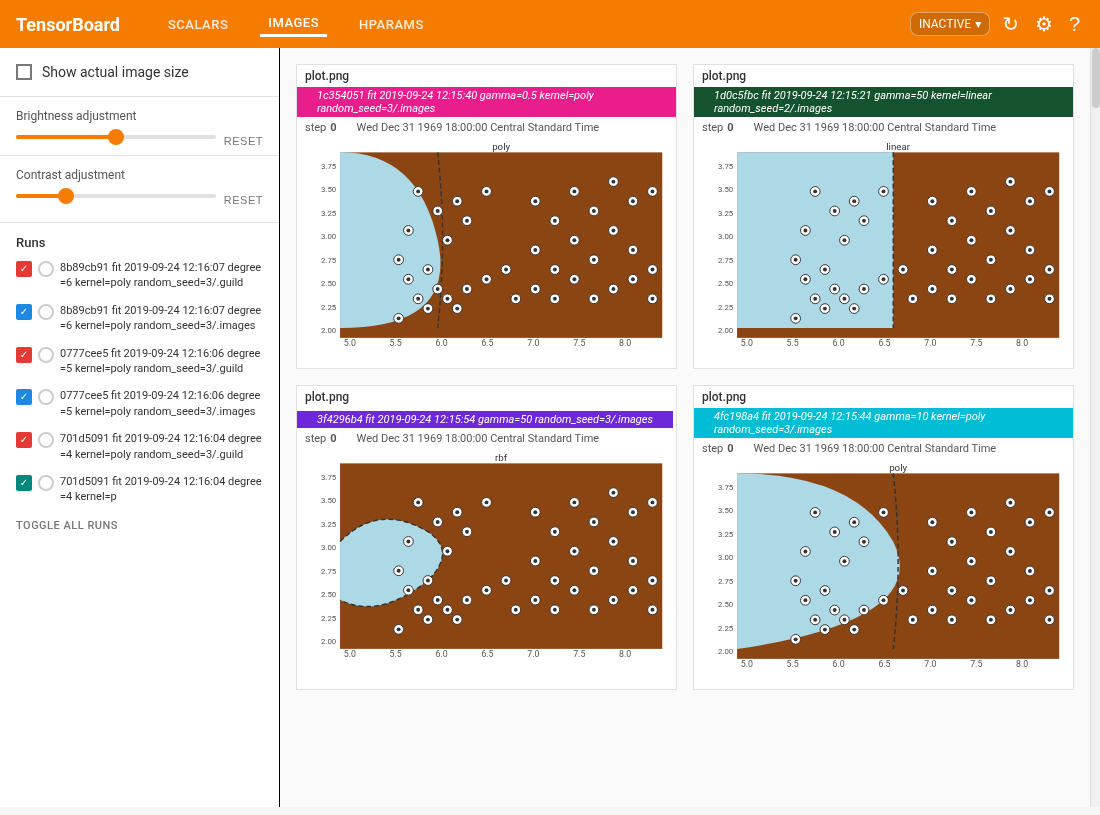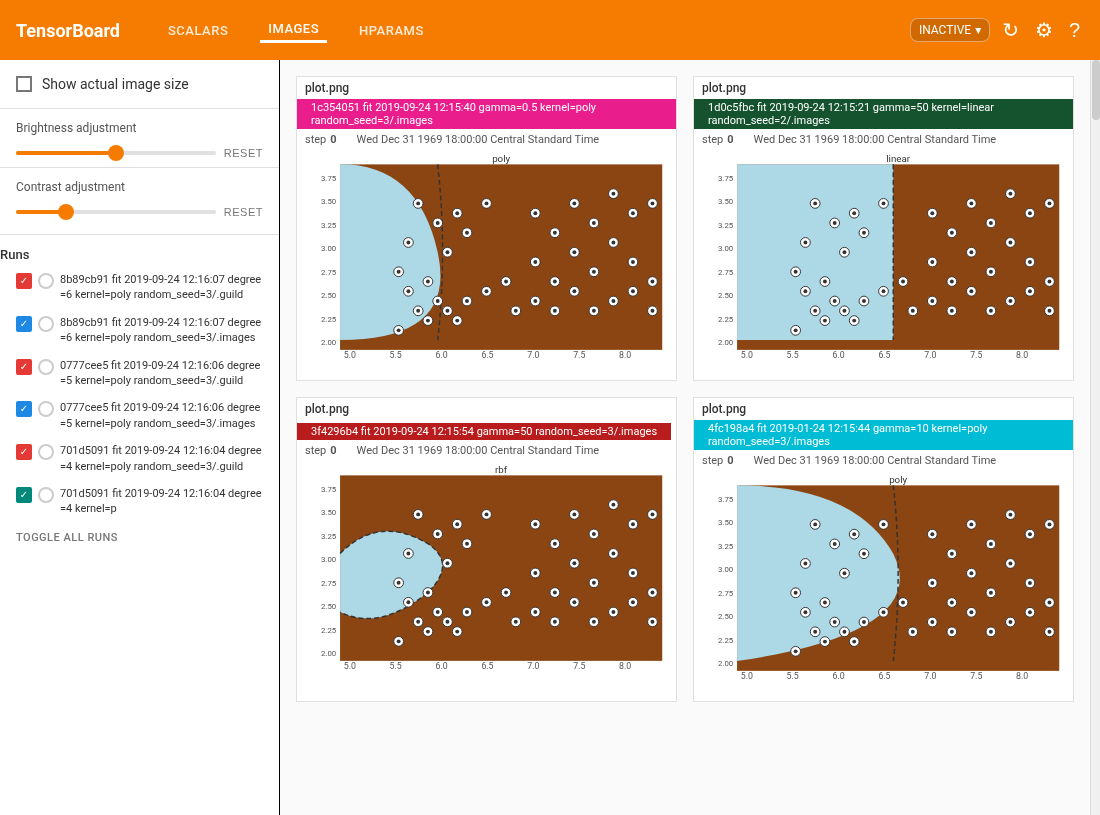--- a/index.html
+++ b/index.html
@@ -1,21 +1,21 @@
 <!DOCTYPE html>
 <html><head>
   <meta charset="utf-8">
   <style>
     * { box-sizing: border-box; margin: 0; padding: 0; }
     body { font-family: Roboto, Arial, sans-serif; background: #f5f5f5; overflow: hidden; width: 1100px; height: 815px; }
 
     
     .topnav {
       background: #f57c00;
-      height: 60px;
+      height: 48px;
       display: flex;
       align-items: center;
       padding: 0 16px;
       gap: 24px;
     }
     .brand {
       font-size: 18px;
       font-weight: bold;
       color: white;
       margin-right: 16px;
@@ -95,21 +95,21 @@
       background: white;
       cursor: pointer;
     }
     .adj-label {
       font-size: 12px;
       color: #555;
       margin-bottom: 12px;
     }
     .slider-row {
       display: flex;
-      align-items: center;
+      align-items: flex-start;
       gap: 8px;
     }
     .slider-container {
       flex: 1;
       position: relative;
       height: 4px;
       background: #e0e0e0;
       border-radius: 2px;
     }
     .slider-fill {
@@ -136,21 +136,21 @@
       font-weight: 500;
       text-transform: uppercase;
       letter-spacing: 0.5px;
     }
 
     
     .runs-label {
       font-size: 13px;
       font-weight: 500;
       color: #333;
-      padding: 12px 0 4px;
+      padding: 12px 16px 4px;
     }
     .runs-filter {
       padding: 4px 16px 8px;
     }
     .runs-filter input {
       width: 100%;
       border: none;
       border-bottom: 1px solid #ccc;
       font-size: 13px;
       padding: 4px 0;
@@ -224,24 +224,25 @@
       border: 1px solid #e0e0e0;
     }
     .plot-header {
       padding: 4px 8px;
       font-size: 12px;
       color: #333;
       font-weight: 500;
     }
     .plot-run-tag {
       display: inline-block;
-      padding: 2px 14px;
+      padding: 2px 20px;
       font-size: 11px;
       color: #333;
       margin-bottom: 2px;
+      font-style: italic;
     }
     .plot-meta {
       display: flex;
       font-size: 11px;
       color: #555;
       padding: 2px 8px;
       gap: 4px;
     }
     .step-bold { font-weight: 700; }
     .plot-img-container {
@@ -570,21 +571,21 @@
               <text x="36" y="195" font-size="8" text-anchor="end" fill="#555">2.00</text>
               <text x="36" y="171" font-size="8" text-anchor="end" fill="#555">2.25</text>
               <text x="36" y="147" font-size="8" text-anchor="end" fill="#555">2.50</text>
               <text x="36" y="123" font-size="8" text-anchor="end" fill="#555">2.75</text>
               <text x="36" y="99" font-size="8" text-anchor="end" fill="#555">3.00</text>
               <text x="36" y="75" font-size="8" text-anchor="end" fill="#555">3.25</text>
               <text x="36" y="51" font-size="8" text-anchor="end" fill="#555">3.50</text>
               <text x="36" y="27" font-size="8" text-anchor="end" fill="#555">3.75</text>
               <text x="205" y="8" font-size="10" text-anchor="middle" fill="#333">linear</text>
             </svg></div></div>
-        <div class="plot-card"><div class="plot-header">plot.png</div><div class="plot-run-tag" style="background: #b91c1c; color: white;">3f4296b4 fit 2019-09-24 12:15:54 gamma=50 random_seed=3/.images</div><div class="plot-meta">
+        <div class="plot-card"><div class="plot-header">plot.png</div><div class="plot-run-tag" style="background: #6d28d9; color: white;">3f4296b4 fit 2019-09-24 12:15:54 gamma=50 random_seed=3/.images</div><div class="plot-meta">
             <span>step </span>
             <span class="step-bold">0</span>
             <span style="margin-left:16px">Wed Dec 31 1969 18:00:00 Central Standard Time</span>
           </div><div class="plot-img-container"><svg viewBox="0 0 380 220" width="100%" height="220">
               <rect x="40" y="10" width="330" height="190" fill="#8B4513"></rect>
               <path d="M40,90 Q80,50 130,80 Q160,100 130,130 Q80,170 40,150 Z" fill="#ADD8E6"></path>
               <path d="M40,90 Q80,50 130,80 Q160,100 130,130 Q80,170 40,150" stroke="#333" stroke-width="1.5" stroke-dasharray="5,3" fill="none"></path>
               <circle cx="120" cy="50" r="5" fill="white" stroke="#333" stroke-width="1"></circle>
               <circle cx="120" cy="50" r="2" fill="#333"></circle>
               <circle cx="140" cy="70" r="5" fill="white" stroke="#333" stroke-width="1"></circle>
@@ -681,21 +682,21 @@
               <text x="36" y="195" font-size="8" text-anchor="end" fill="#555">2.00</text>
               <text x="36" y="171" font-size="8" text-anchor="end" fill="#555">2.25</text>
               <text x="36" y="147" font-size="8" text-anchor="end" fill="#555">2.50</text>
               <text x="36" y="123" font-size="8" text-anchor="end" fill="#555">2.75</text>
               <text x="36" y="99" font-size="8" text-anchor="end" fill="#555">3.00</text>
               <text x="36" y="75" font-size="8" text-anchor="end" fill="#555">3.25</text>
               <text x="36" y="51" font-size="8" text-anchor="end" fill="#555">3.50</text>
               <text x="36" y="27" font-size="8" text-anchor="end" fill="#555">3.75</text>
               <text x="205" y="8" font-size="10" text-anchor="middle" fill="#333">rbf</text>
             </svg></div></div>
-        <div class="plot-card"><div class="plot-header">plot.png</div><div class="plot-run-tag" style="background: rgb(0, 188, 212); color: white;">4fc198a4 fit 2019-01-24 12:15:44 gamma=10 kernel=poly random_seed=3/.images</div><div class="plot-meta">
+        <div class="plot-card"><div class="plot-header">plot.png</div><div class="plot-run-tag" style="background: rgb(0, 188, 212); color: white;">4fc198a4 fit 2019-09-24 12:15:44 gamma=10 kernel=poly random_seed=3/.images</div><div class="plot-meta">
             <span>step </span>
             <span class="step-bold">0</span>
             <span style="margin-left:16px">Wed Dec 31 1969 18:00:00 Central Standard Time</span>
           </div><div class="plot-img-container"><svg viewBox="0 0 380 220" width="100%" height="220">
               <rect x="40" y="10" width="330" height="190" fill="#8B4513"></rect>
               <path d="M40,10 Q160,10 200,80 Q240,160 40,190 Z" fill="#ADD8E6"></path>
               <path d="M200,10 Q210,100 200,190" stroke="#333" stroke-width="1.5" stroke-dasharray="5,3" fill="none"></path>
               <circle cx="120" cy="50" r="5" fill="white" stroke="#333" stroke-width="1"></circle>
               <circle cx="120" cy="50" r="2" fill="#333"></circle>
               <circle cx="140" cy="70" r="5" fill="white" stroke="#333" stroke-width="1"></circle>

